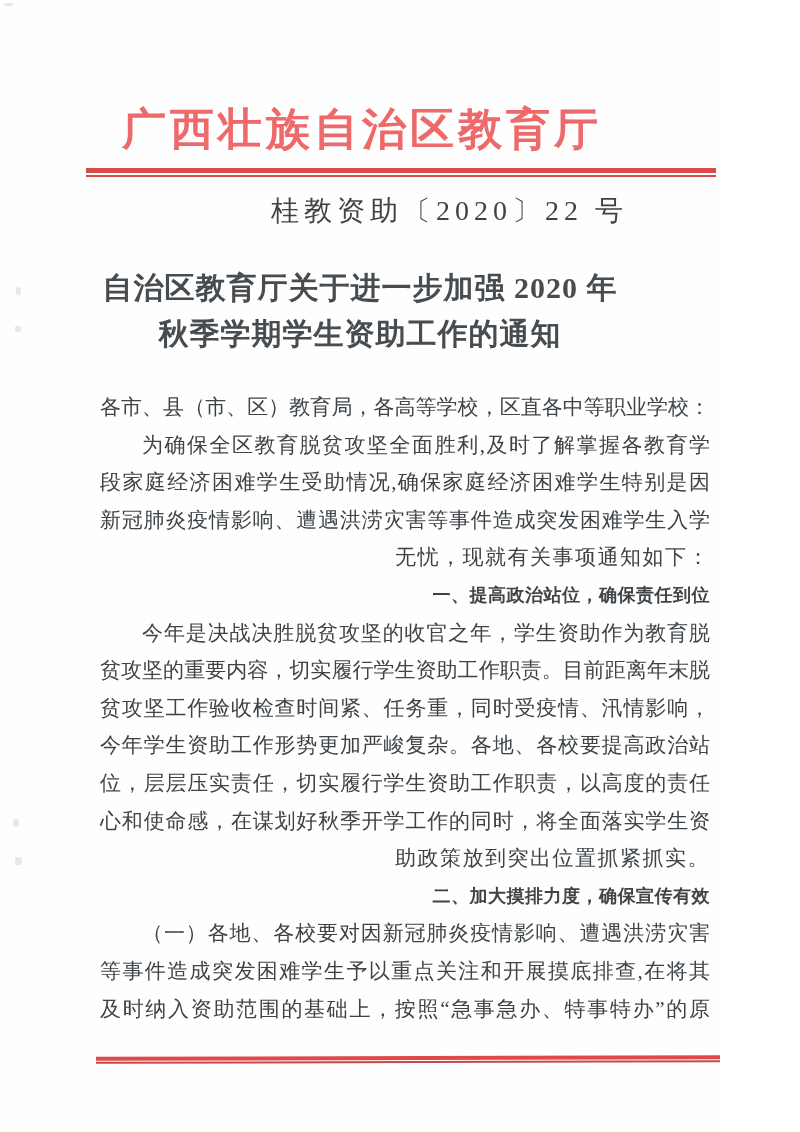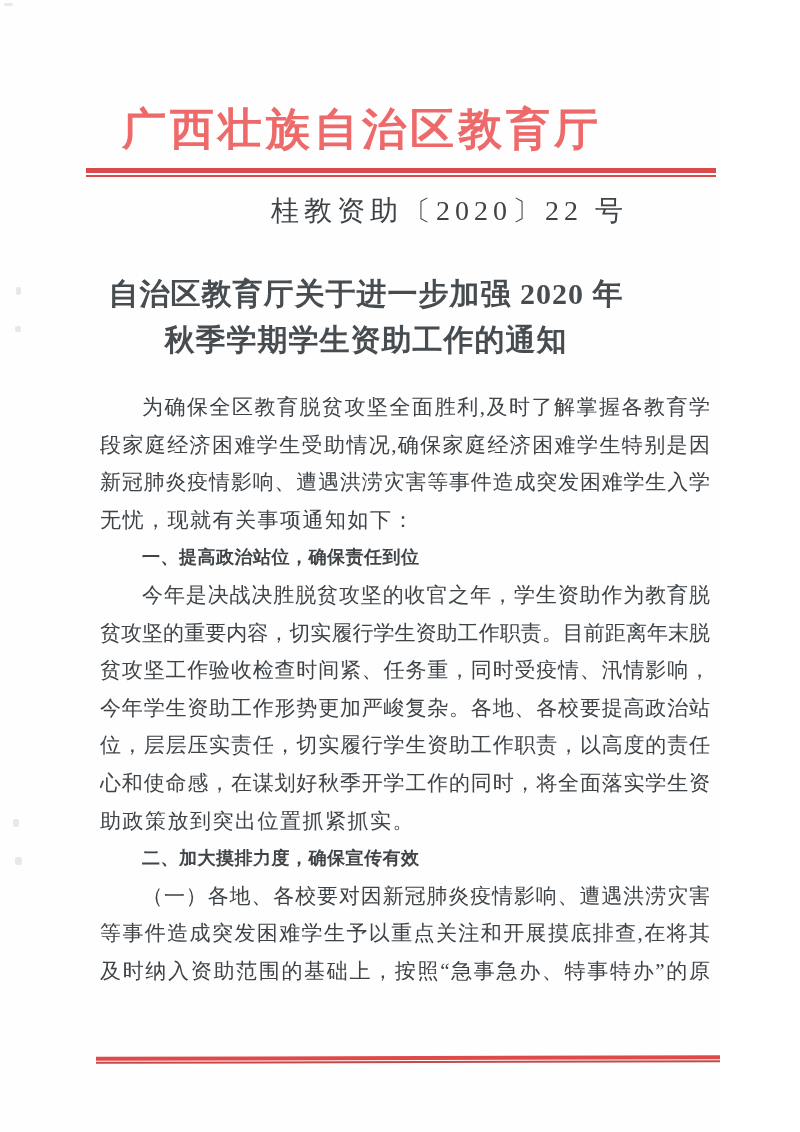--- a/index.html
+++ b/index.html
@@ -32,36 +32,36 @@
   .header-rule{position:absolute;top:168px;left:86px;width:630px;}
   .rule-thick{height:5px;background:var(--rule-red);}
   .rule-thin{height:2px;background:var(--rule-red);margin-top:2px;}
   .doc-number{
     position:absolute;top:192px;right:92px;
     font-size:28px;letter-spacing:5px;
     color:var(--body-ink);
     white-space:nowrap;
   }
   .title{
-    position:absolute;top:265px;left:0;width:100%;margin:6px;
+    position:absolute;top:265px;left:0;width:100%;margin:0;
     text-align:center;
     font-size:30px;font-weight:700;
     line-height:46px;letter-spacing:1px;
     color:var(--title-ink);
   }
   .title-line{display:block;white-space:nowrap;}
   .body-block{
     position:absolute;top:389px;left:100px;width:610px;
     color:var(--body-ink);
   }
   .body-line{
     height:37.6px;line-height:37.6px;
     font-size:21px;letter-spacing:1.5px;
     overflow:hidden;
-    text-align:left;
+    text-align:right;
   }
   .body-line.fill{
     letter-spacing:0;
     text-align:justify;
     text-align-last:justify;
   }
   .body-line.indent{text-indent:42px;}
   .body-line.heading{
     font-family:"Liberation Sans","DejaVu Sans",sans-serif;
     font-weight:700;
@@ -92,20 +92,21 @@
   </div>
 
   <div class="doc-number">桂教资助〔2020〕22 号</div>
 
   <h1 class="title">
     <span class="title-line">自治区教育厅关于进一步加强 2020 年</span>
     <span class="title-line">秋季学期学生资助工作的通知</span>
   </h1>
 
   <div class="body-block" id="body-lines">
+      <div class="body-line fill">各市、县（市、区）教育局，各高等学校，区直各中等职业学校：</div>
       <div class="body-line indent fill">为确保全区教育脱贫攻坚全面胜利,及时了解掌握各教育学</div>
       <div class="body-line fill">段家庭经济困难学生受助情况,确保家庭经济困难学生特别是因</div>
       <div class="body-line fill">新冠肺炎疫情影响、遭遇洪涝灾害等事件造成突发困难学生入学</div>
       <div class="body-line">无忧，现就有关事项通知如下：</div>
       <div class="body-line heading indent">一、提高政治站位，确保责任到位</div>
       <div class="body-line indent fill">今年是决战决胜脱贫攻坚的收官之年，学生资助作为教育脱</div>
       <div class="body-line fill">贫攻坚的重要内容，切实履行学生资助工作职责。目前距离年末脱</div>
       <div class="body-line fill">贫攻坚工作验收检查时间紧、任务重，同时受疫情、汛情影响，</div>
       <div class="body-line fill">今年学生资助工作形势更加严峻复杂。各地、各校要提高政治站</div>
       <div class="body-line fill">位，层层压实责任，切实履行学生资助工作职责，以高度的责任</div>

